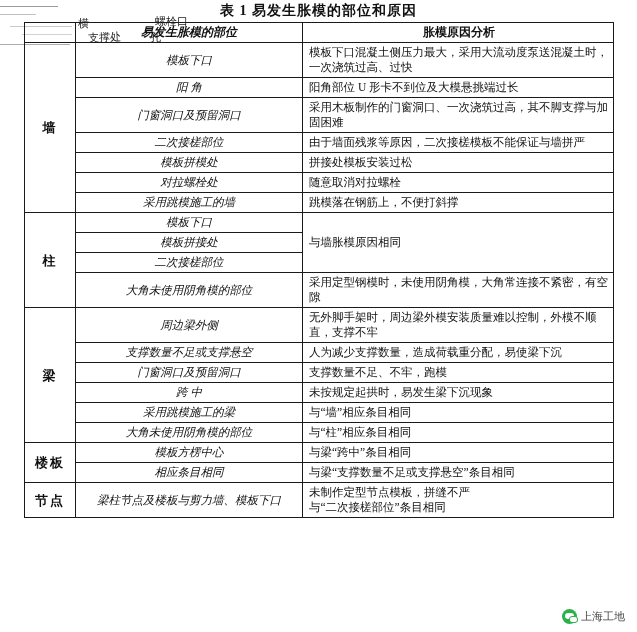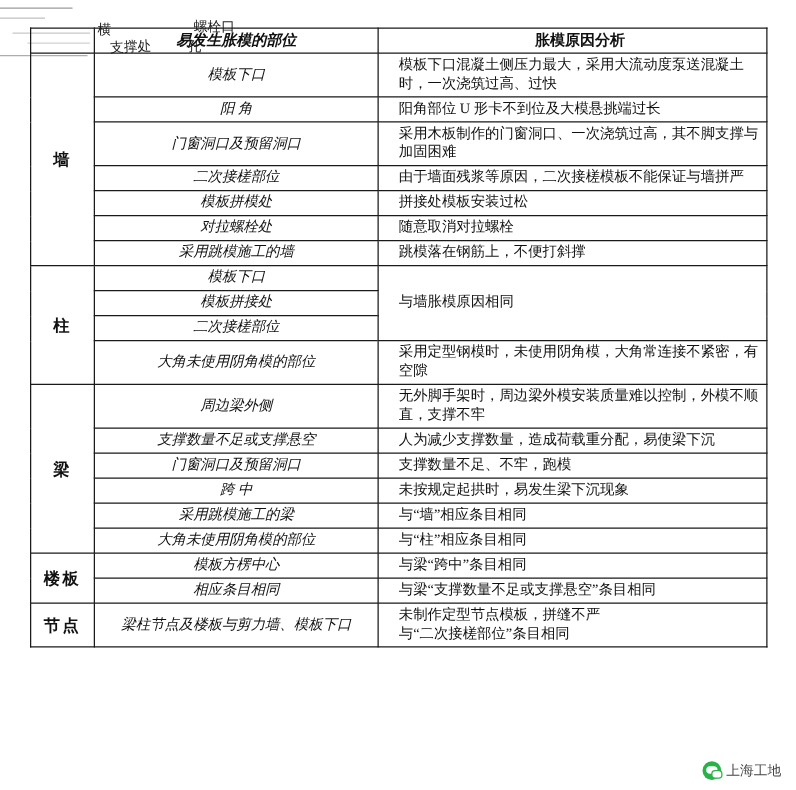--- a/index.html
+++ b/index.html
@@ -44,21 +44,21 @@
   }
   td,th{
     border:1px solid #1a1a1a;
     padding:2px 4px;
     vertical-align:middle;
     line-height:15px;
   }
   th{font-weight:bold;text-align:center;font-size:12px;}
   .c-group{width:42px;text-align:center;font-weight:bold;font-size:13px;letter-spacing:2px;}
   .c-part{width:218px;text-align:center;font-style:italic;}
-  .c-reason{text-align:left;padding-left:16px;}
+  .c-reason{text-align:left;padding-left:6px;}
   .two-line{line-height:15px;}
 
   
   .badge{
     position:absolute;right:8px;bottom:6px;
     display:flex;align-items:flex-start;gap:4px;
     background:rgba(255,255,255,.85);
     padding:2px 4px;border-radius:2px;
   }
   .badge .wx{
@@ -79,20 +79,21 @@
 <body>
 
 <div class="page">
 
   <div class="artifact-line a1"></div>
   <div class="artifact-line a2"></div>
   <div class="artifact-line a3"></div>
   <div class="artifact-line a4"></div>
   <div class="artifact-line a5"></div>
 
+  <div class="title">表 1  易发生胀模的部位和原因</div>
 
   <div class="mark m1">横</div>
   <div class="mark m2">螺栓口</div>
   <div class="mark m3">支撑处</div>
   <div class="mark m4">孔</div>
 
   <table>
     <tbody>
         <tr>
       <th class="c-group"></th>

